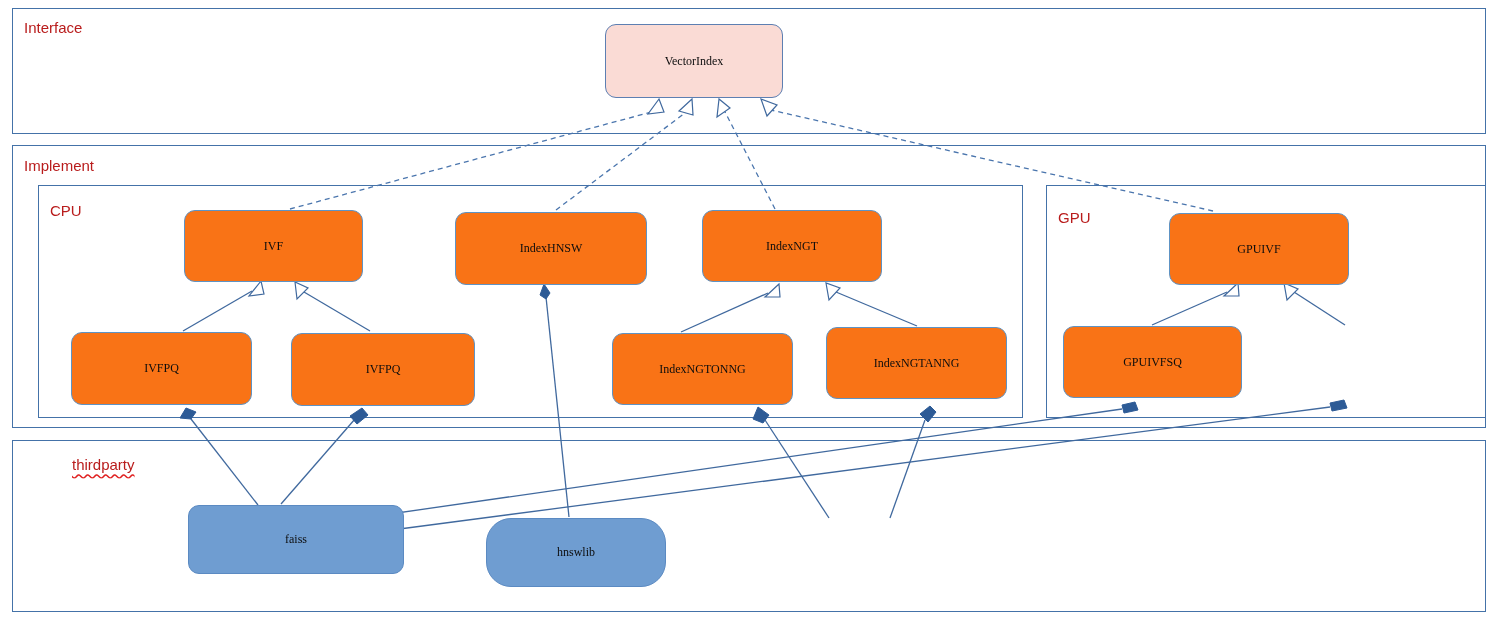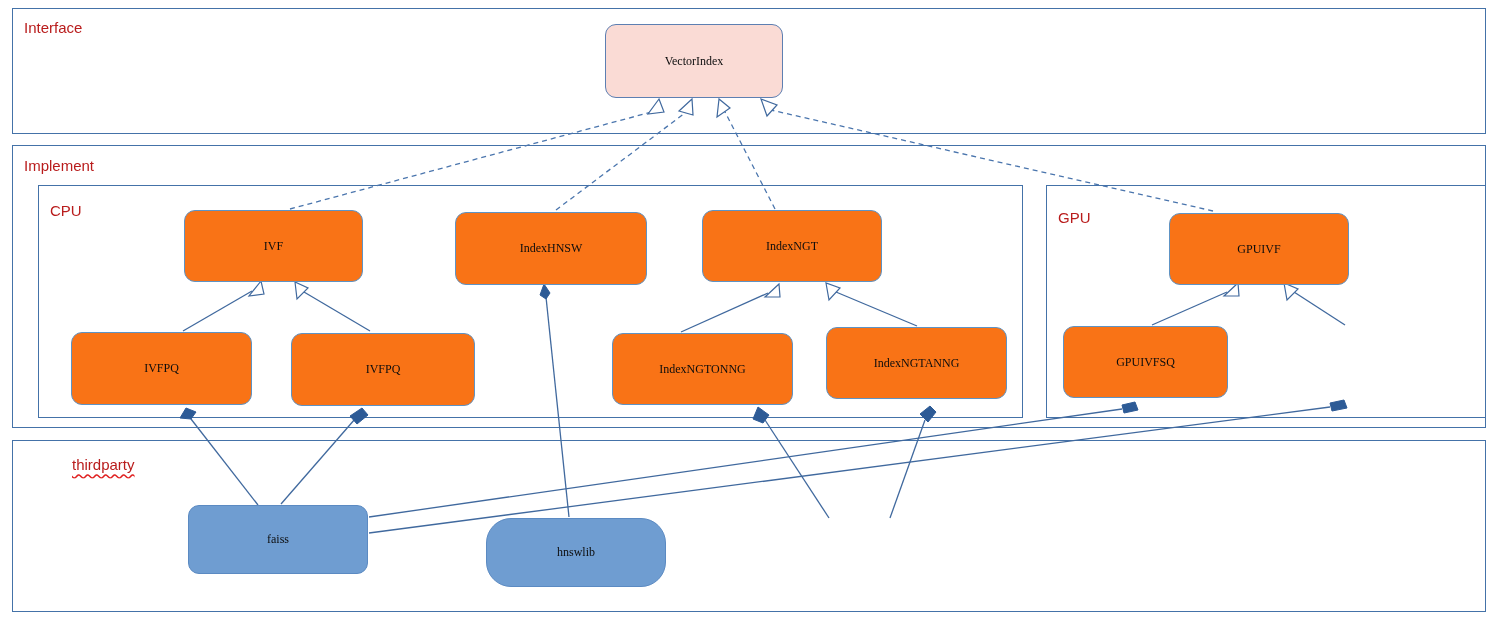--- a/index.html
+++ b/index.html
@@ -214,21 +214,21 @@
   <div class="node green" style="left:71px; top:332px; width:181px; height:73px;">IVFPQ</div>
 
   <div class="node green" style="left:291px; top:333px; width:184px; height:73px;">IVFPQ</div>
 
   <div class="node green" style="left:612px; top:333px; width:181px; height:72px;">IndexNGTONNG</div>
 
   <div class="node green" style="left:826px; top:327px; width:181px; height:72px;">IndexNGTANNG</div>
 
   <div class="node green" style="left:1169px; top:213px; width:180px; height:72px;">GPUIVF</div>
 
-  <div class="node green" style="left:1063px; top:326px; width:165px; height:72px;">GPUIVFSQ</div>
-
-
-  <div class="node blue" style="left:188px; top:505px; width:180px; height:69px;">faiss</div>
+  <div class="node green" style="left:1063px; top:326px; width:179px; height:72px;">GPUIVFSQ</div>
+
+
+  <div class="node blue" style="left:188px; top:505px; width:216px; height:69px;">faiss</div>
 
   <div class="node blue" style="left:486px; top:518px; width:180px; height:69px;border-radius:25px;">hnswlib</div>
 
 
 </div>
 
 </body></html>

